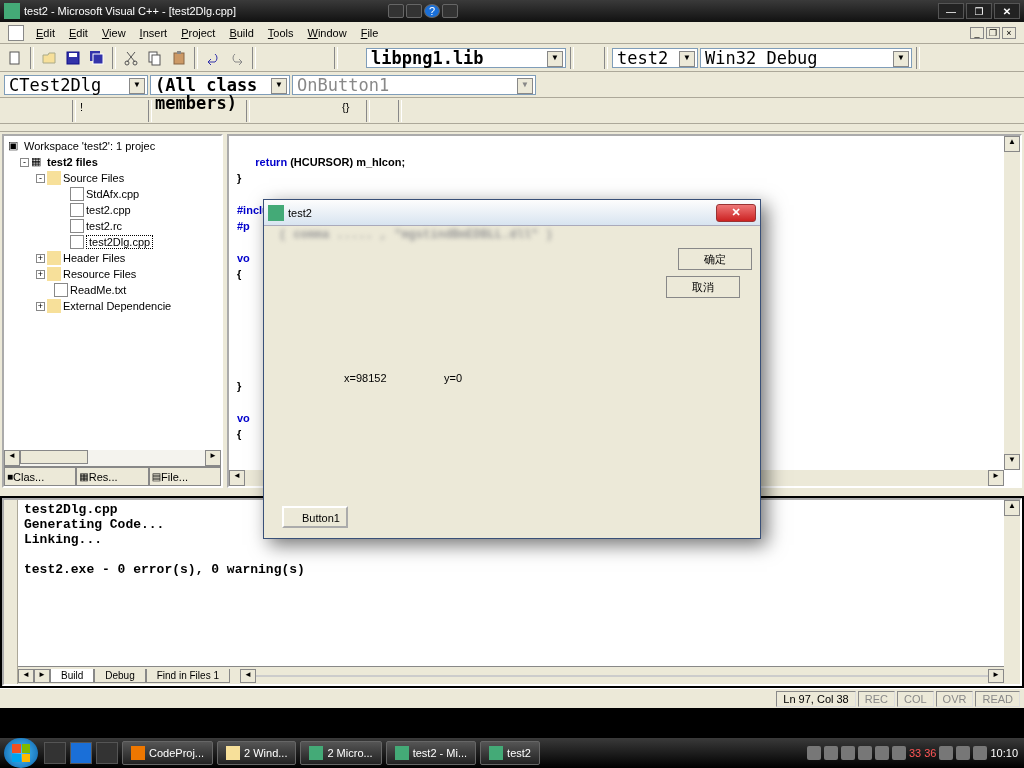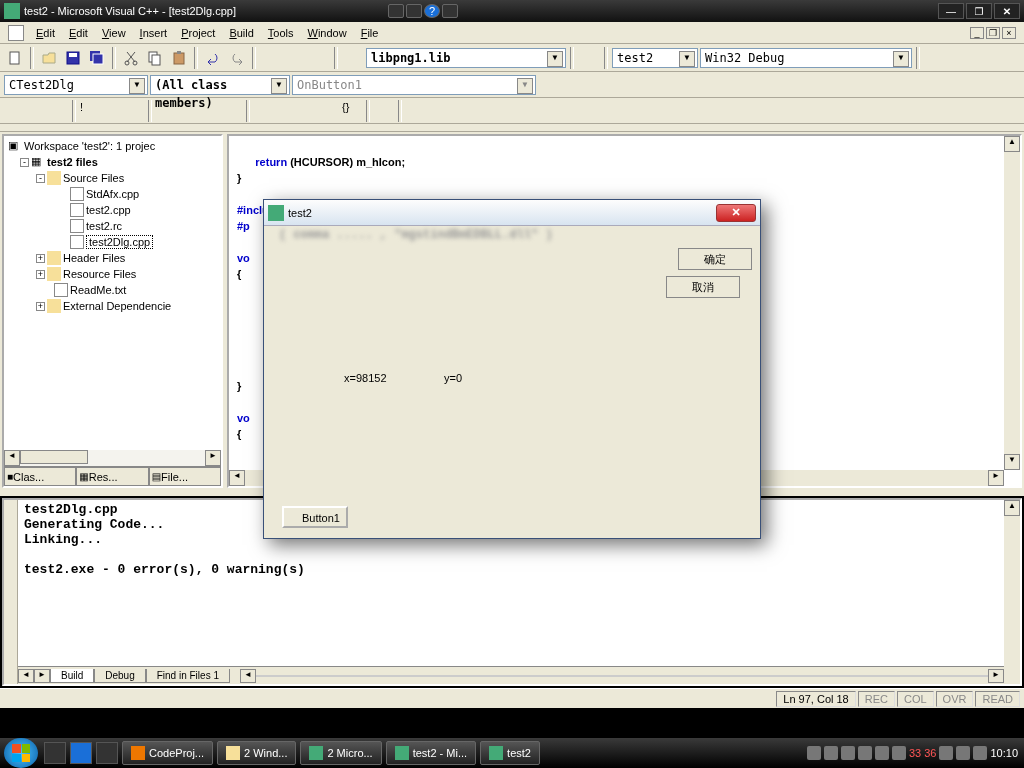--- a/index.html
+++ b/index.html
@@ -15,21 +15,21 @@
 .menubar { height:22px; background:#ece9d8; display:flex; align-items:center; padding:0 8px; gap:2px; border-bottom:1px solid #aca899; }
 .menubar .micon { width:16px; height:16px; background:#fff; border:1px solid #888; margin-right:4px; }
 .menubar span { padding:2px 6px; cursor:default; }
 .menubar span:first-letter { text-decoration:underline; }
 .menubar .right { margin-left:auto; display:flex; gap:2px; }
 .menubar .winbtn { width:14px; height:12px; border:1px solid #888; background:#ece9d8; font-size:9px; text-align:center; line-height:10px; }
 .toolbar { height:28px; background:#ece9d8; display:flex; align-items:center; border-bottom:1px solid #aca899; padding:0 4px; gap:2px; }
 .tbtn { width:22px; height:22px; display:flex; align-items:center; justify-content:center; }
 .tbtn svg { width:16px; height:16px; }
 .sep { width:4px; height:22px; border-left:1px solid #888; border-right:1px solid #fff; margin:0 2px; }
-.combo { height:20px; border:1px solid #7f9db9; background:#fff; padding:0 16px 8px 4px; position:relative; font-family:monospace; font-size:12px; line-height:18px; }
+.combo { height:20px; border:1px solid #7f9db9; background:#fff; padding:0 16px 8px 4px; position:relative; font-family:monospace; font-size:17px; line-height:18px; }
 .combo::after { content:"▼"; position:absolute; right:2px; top:2px; font-size:8px; background:#ece9d8; border:1px solid #888; width:14px; height:14px; text-align:center; line-height:12px; }
 .combo.bold { font-weight:bold; }
 .debug-toolbar { height:26px; background:#ece9d8; border-bottom:1px solid #aca899; display:flex; align-items:center; padding:0 4px; gap:2px; }
 .dbtn { width:20px; height:20px; }
 .main { display:flex; height:358px; background:#ece9d8; }
 .sidebar { width:221px; display:flex; flex-direction:column; border:2px inset #fff; background:#fff; margin:2px; position:relative; }
 .tree { flex:1; overflow:hidden; padding:2px; font-size:11px; }
 .tree-item { display:flex; align-items:center; height:16px; padding-left:2px; white-space:nowrap; }
 .tree-item .exp { width:9px; height:9px; border:1px solid #888; font-size:9px; line-height:7px; text-align:center; margin-right:2px; }
 .tree-item .ficon { width:14px; height:14px; margin-right:2px; }
@@ -350,21 +350,21 @@
       <div class="nav">►</div>
     </div>
   </div>
   <div style="width:16px;background:#ece9d8;">
       <div style="height:16px;border:1px solid #888;text-align:center;font-size:8px">▲</div>
     </div>
 </div>
 
 <div class="statusbar">
   <div style="flex:1"></div>
-  <div class="sb-cell act">Ln 97, Col 18</div>
+  <div class="sb-cell act">Ln 97, Col 38</div>
   <div class="sb-cell">REC</div>
   <div class="sb-cell">COL</div>
   <div class="sb-cell">OVR</div>
   <div class="sb-cell">READ</div>
 </div>
 
 <div class="dialog">
   <div class="dlg-title">
     <div class="dicon"></div>
     <span>test2</span>

